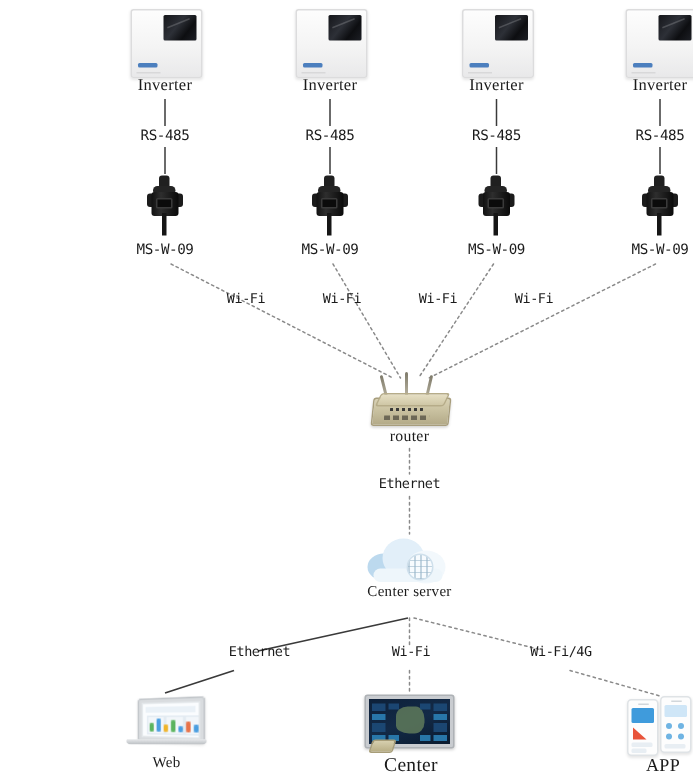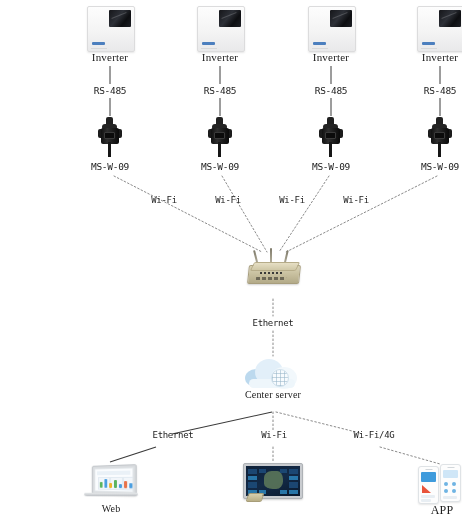--- a/index.html
+++ b/index.html
@@ -312,20 +312,21 @@
 
   <div class="router" style="left:198px;top:248px;">
     <div class="ant a1"></div>
     <div class="ant a2"></div>
     <div class="ant a3"></div>
     <div class="case"></div>
     <div class="top"></div>
     <div class="leds"></div>
     <div class="ports"></div>
   </div>
+  <div class="lbl" style="left:180px;top:286px;width:90px;font-size:10.5px;">router</div>
   <div class="lbl mono" style="left:185px;top:318px;width:80px;font-size:9px;">Ethernet</div>
 
   <div class="cloud" style="left:197px;top:357px;">
     <div class="puff p1"></div>
     <div class="puff p2"></div>
     <div class="puff p3"></div>
     <div class="base"></div>
     <div class="globe"></div>
   </div>
   <div class="lbl" style="left:180px;top:389px;width:90px;font-size:10px;">Center server</div>
@@ -367,20 +368,21 @@
         <div class="pnl" style="right:2px;top:3px;width:9px;height:5px;"></div>
         <div class="pnl cy" style="right:2px;top:10px;width:9px;height:4px;"></div>
         <div class="pnl" style="right:2px;top:16px;width:9px;height:6px;"></div>
         <div class="pnl cy" style="right:2px;top:24px;width:9px;height:4px;"></div>
         <div class="pnl" style="right:13px;top:3px;width:7px;height:4px;"></div>
         <div class="pnl cy" style="right:13px;top:24px;width:7px;height:4px;"></div>
       </div>
     </div>
     <div class="stand"></div>
   </div>
+  <div class="lbl caption-big" style="left:193px;top:502px;width:66px;">Center</div>
 
   <div class="phones" style="left:370px;top:464px;">
     <div class="ph p-l">
       <div class="notch"></div>
       <div class="hero"></div>
       <div class="tri"></div>
       <div class="row" style="left:2px;top:28px;width:14px;"></div>
       <div class="row" style="left:2px;top:32px;width:10px;"></div>
     </div>
     <div class="ph p-r">

